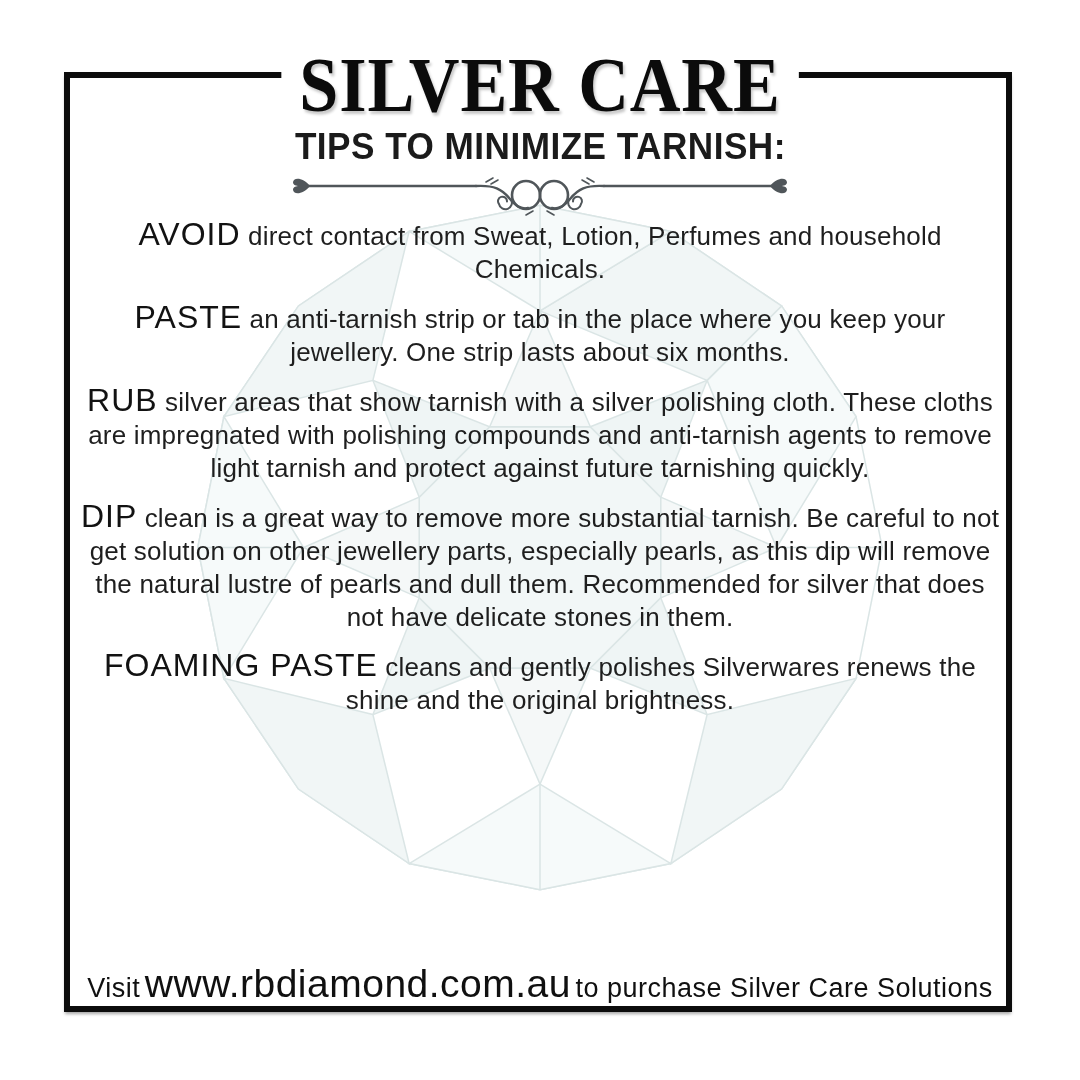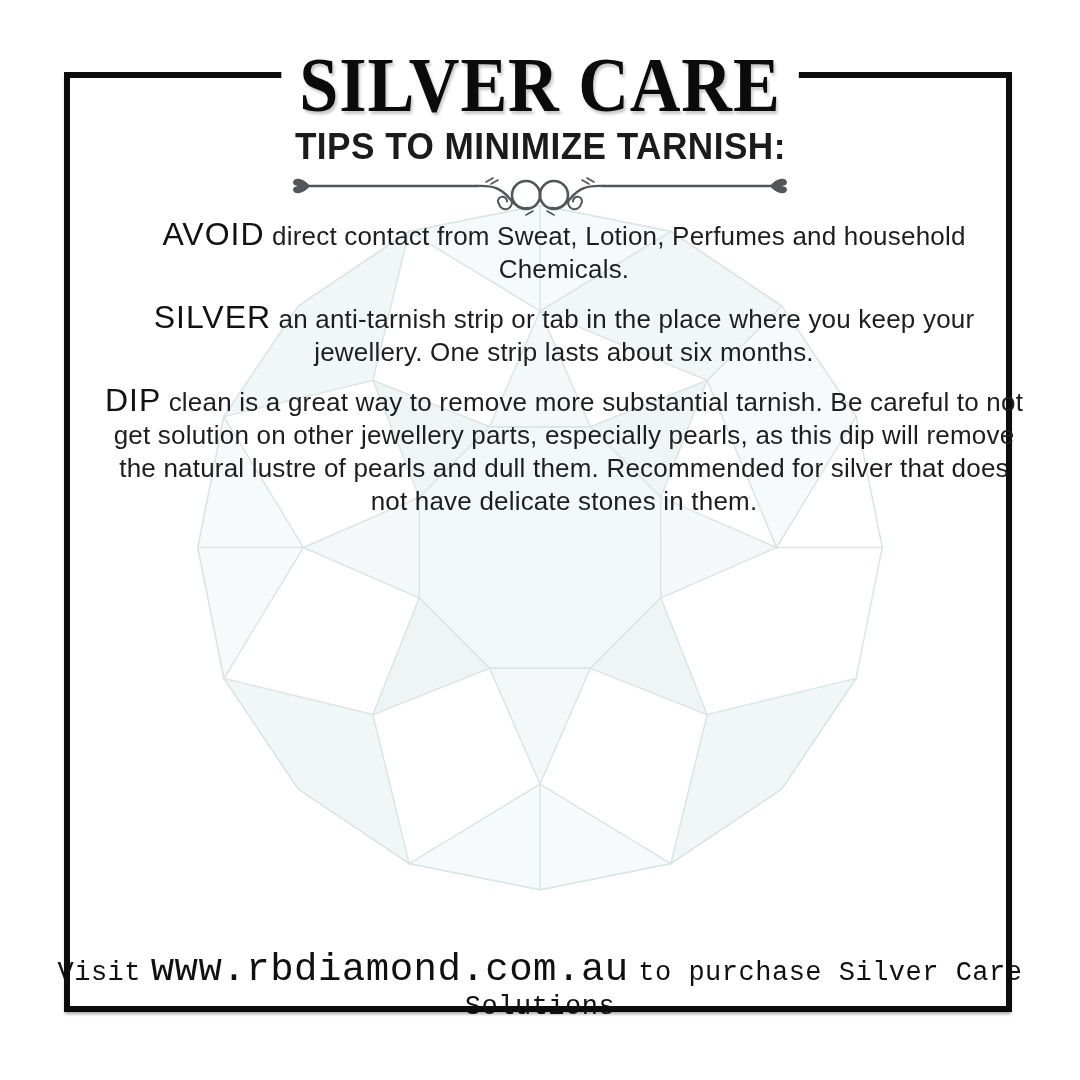--- a/index.html
+++ b/index.html
@@ -38,27 +38,26 @@
     display:inline-block;transform:scaleX(.95);
     font-size:37px;font-weight:600;letter-spacing:.5px;color:#1b1b1b;
   }
   .divider{
     position:absolute;top:172px;left:50%;transform:translateX(-50%);
     width:500px;height:46px;z-index:2;
   }
   .tips{
     position:absolute;top:218px;left:78px;width:924px;z-index:2;
     text-align:center;
-    margin-left:24px;
   }
   .tip{margin:0 0 15px 0;font-size:26px;line-height:33px;letter-spacing:.2px;color:#1e1e1e;}
   .kw{font-size:32px;letter-spacing:1px;color:#121212;}
   .footer{
-    position:absolute;bottom:58px;width:100%;text-align:center;z-index:2;
-    font-family:Liberation Mono, monospace;color:#101010;
+    position:absolute;bottom:74px;width:100%;text-align:center;z-index:2;
+    font-family:Liberation Sans, sans-serif;color:#101010;
   }
   .footer .small{font-size:27px;letter-spacing:.5px;}
   .footer .url{font-size:39px;letter-spacing:.5px;}
 </style>
 </head>
 <body>
 
 <svg class="watermark" viewBox="0 0 900 760" aria-hidden="true">
   <g stroke="#bdd0d0" stroke-width="1.5" fill="none">
 
@@ -114,25 +113,27 @@
     <path d="M279,27.5 a6.5,6.5 0 1 0 12,4.5 a4.5,4.5 0 1 0 -8,-2.5" stroke-width="2"></path>
     <path d="M196,10 l7,-4 M201,12 l7,-4" stroke-width="1.6"></path>
     <path d="M304,10 l-7,-4 M299,12 l-7,-4" stroke-width="1.6"></path>
     <path d="M243,39 l-7,4 M257,39 l7,4" stroke-width="1.6"></path>
   </g>
 </svg>
 
 <div class="tips">
   <p class="tip"><span class="kw">AVOID</span> <span>direct contact from Sweat, Lotion, Perfumes and household Chemicals.</span></p>
 
-  <p class="tip"><span class="kw">SILVER</span> <span>an anti-tarnish strip or tab in the place where you keep your jewellery. One strip lasts about six months.</span></p>
+  <p class="tip"><span class="kw">PASTE</span> <span>an anti-tarnish strip or tab in the place where you keep your jewellery. One strip lasts about six months.</span></p>
 
 
+  <p class="tip"><span class="kw">RUB</span> <span>silver areas that show tarnish with a silver polishing cloth. These cloths are impregnated with polishing compounds and anti-tarnish agents to remove light tarnish and protect against future tarnishing quickly.</span></p>
 
   <p class="tip"><span class="kw">DIP</span> <span>clean is a great way to remove more substantial tarnish. Be careful to not get solution on other jewellery parts, especially pearls, as this dip will remove the natural lustre of pearls and dull them. Recommended for silver that does not have delicate stones in them.</span></p>
 
+  <p class="tip"><span class="kw">FOAMING PASTE</span> <span>cleans and gently polishes Silverwares renews the shine and the original brightness.</span></p>
 </div>
 
 <div class="footer">
   <span class="small">Visit</span>
   <span class="url">www.rbdiamond.com.au</span>
   <span class="small">to purchase Silver Care Solutions</span>
 </div>
 
 </body></html>

